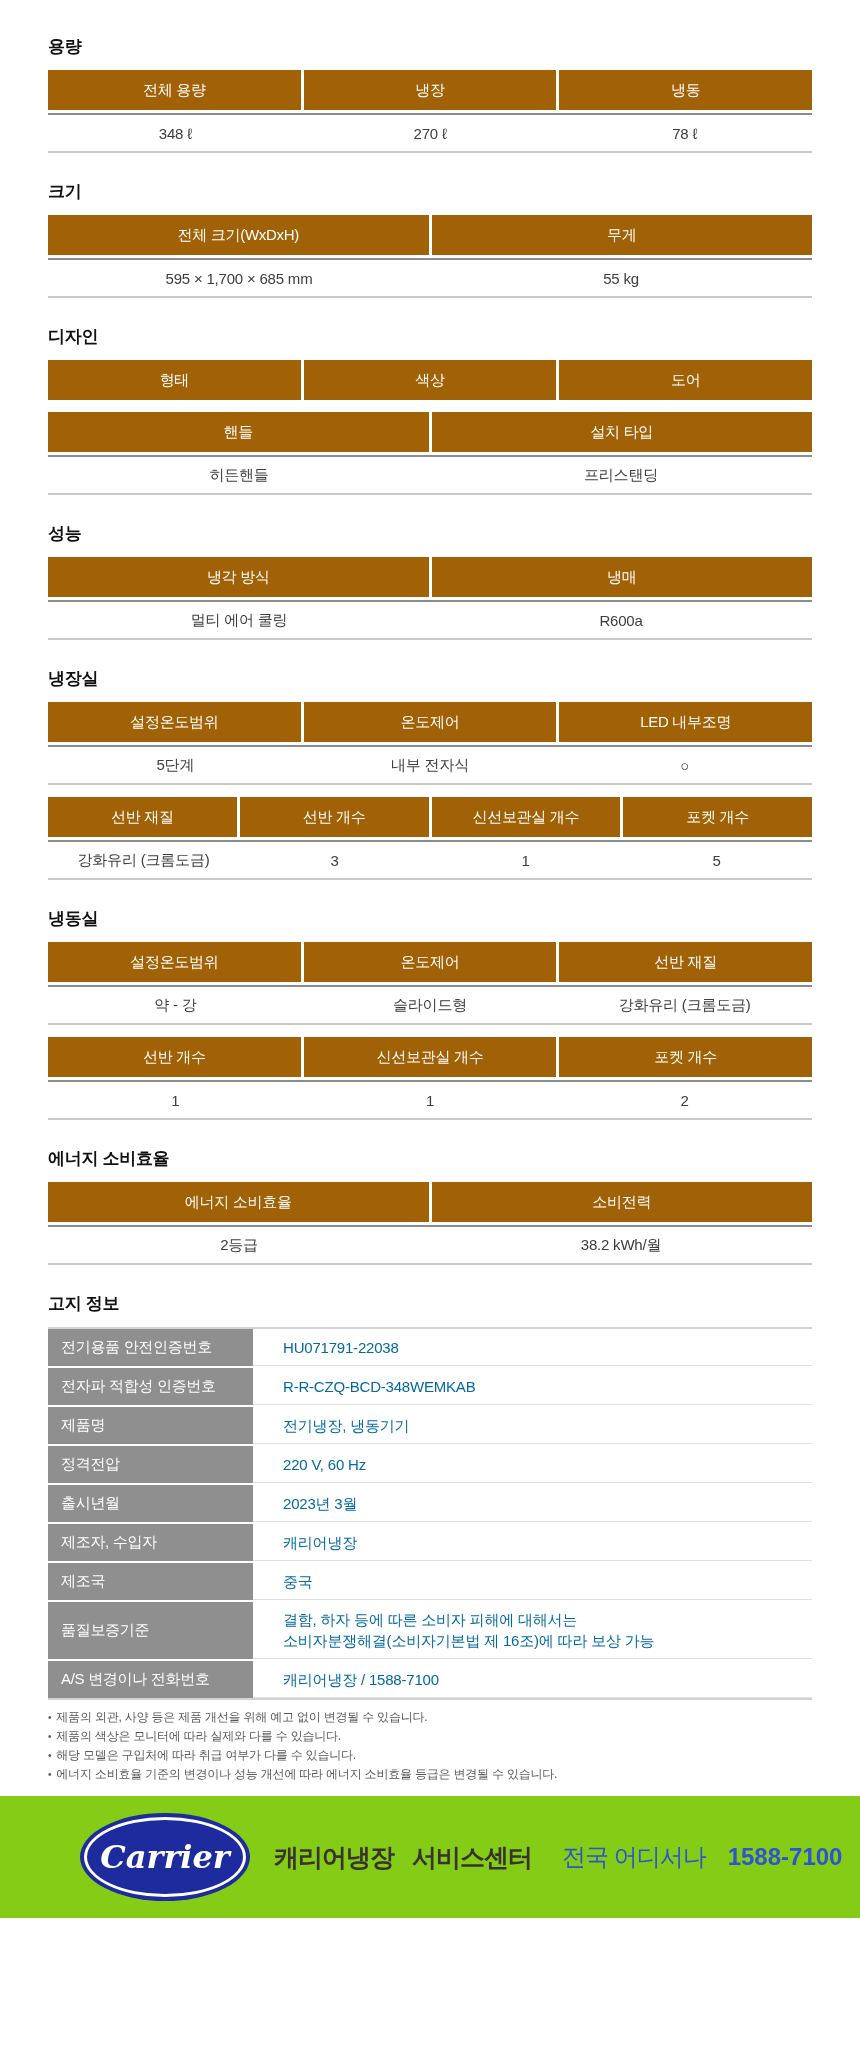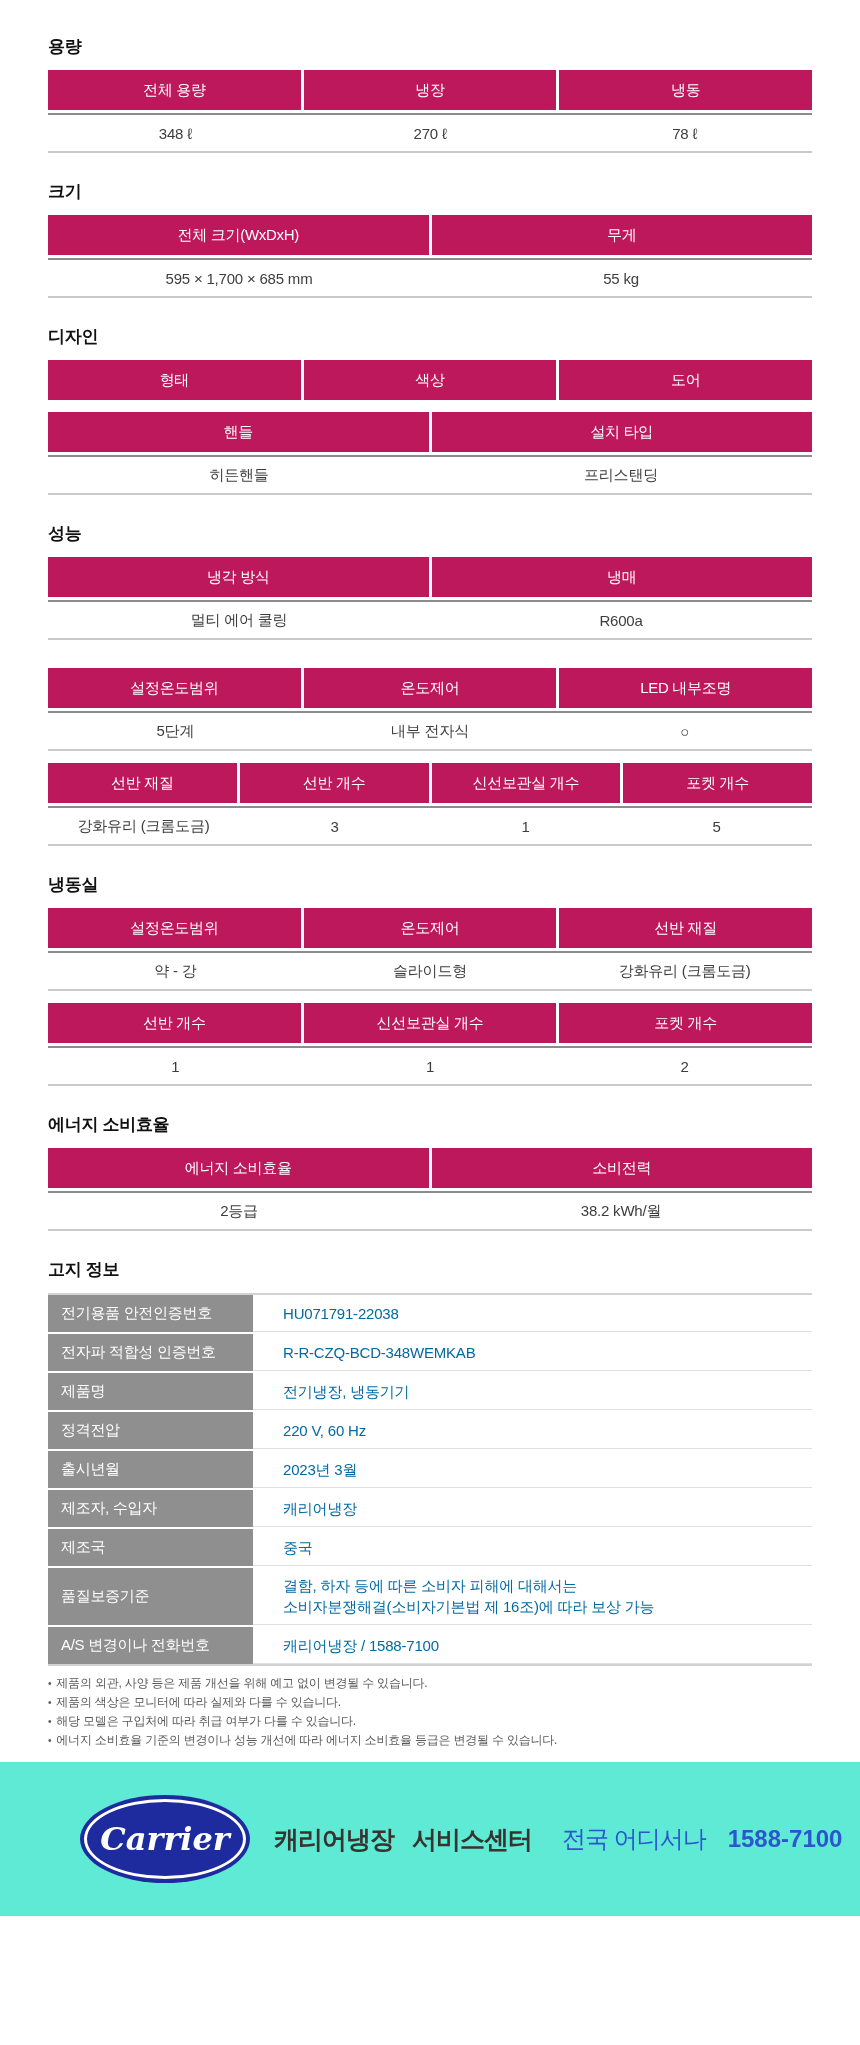--- a/index.html
+++ b/index.html
@@ -15,21 +15,21 @@
   .sec-title {
     font-size:17px; line-height:22px; font-weight:700; color:#111111;
     margin-bottom:12px; letter-spacing:-0.3px;
   }
   .spec-section { margin-bottom:28px; }
 
   
   .spec-table.mt { margin-top:12px; }
   .head-row { display:flex; gap:3px; }
   .head-cell {
-    flex:1; height:40px; background:#be185d; color:#ffffff;
+    flex:1; height:40px; background:#a16207; color:#ffffff;
     display:flex; align-items:center; justify-content:center;
     font-size:15px; letter-spacing:-0.3px;
   }
   .value-row {
     display:flex; margin-top:3px; height:40px;
     border-top:2px solid #8c8c8c; border-bottom:2px solid #c9c9c9;
   }
   .value-cell {
     flex:1; display:flex; align-items:center; justify-content:center;
     font-size:15px; color:#3d3d3d; letter-spacing:-0.2px;
@@ -54,21 +54,21 @@
 
   
   .footnotes { margin-top:8px; list-style:none; }
   .footnotes li {
     font-size:12px; line-height:18px; color:#585858; letter-spacing:-0.2px;
   }
   .footnotes li::before { content:"\2022"; margin-right:5px; color:#585858; font-size:10px; }
 
   
   .footer {
-    margin-top:12px; height:154px; background:#5eead4; width:860px;
+    margin-top:12px; height:122px; background:#84cc16; width:860px;
     display:flex; align-items:center; padding-left:80px;
   }
   .carrier-logo {
     width:170px; height:88px; background:#1d2b9e; border-radius:50%;
     position:relative; display:flex; align-items:center; justify-content:center;
     flex-shrink:0;
   }
   .carrier-logo::before {
     content:""; position:absolute; inset:4px; border:3px solid #ffffff;
     border-radius:50%;
@@ -146,20 +146,21 @@
         <div class="head-cell">냉매</div>
       </div>
       <div class="value-row">
         <div class="value-cell">멀티 에어 쿨링</div>
         <div class="value-cell">R600a</div>
       </div>
     </div>
   </section>
 
   <section class="spec-section">
+    <h2 class="sec-title">냉장실</h2>
     <div class="spec-table">
       <div class="head-row">
         <div class="head-cell">설정온도범위</div>
         <div class="head-cell">온도제어</div>
         <div class="head-cell">LED 내부조명</div>
       </div>
       <div class="value-row">
         <div class="value-cell">5단계</div>
         <div class="value-cell">내부 전자식</div>
         <div class="value-cell">○</div>

